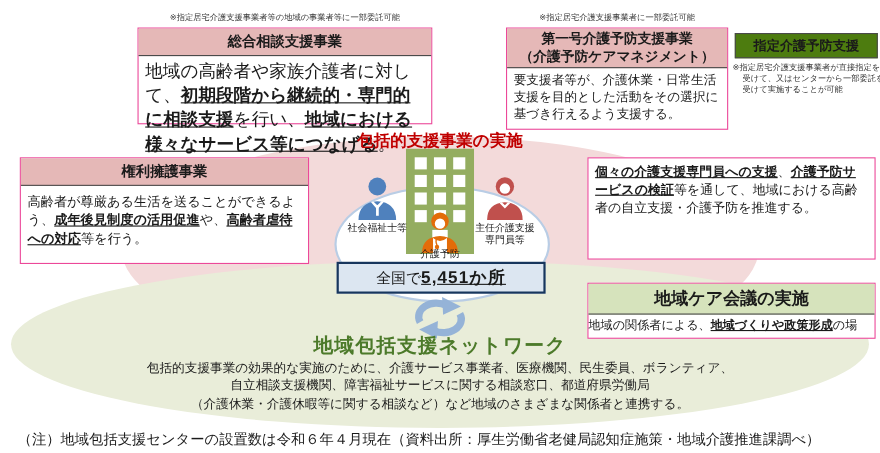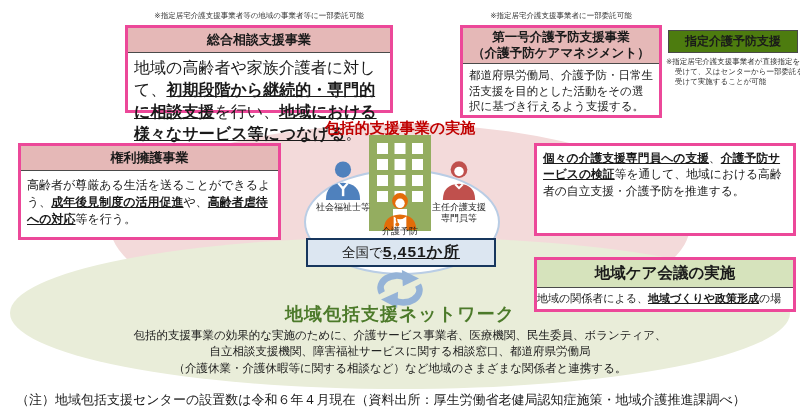--- a/index.html
+++ b/index.html
@@ -4,21 +4,21 @@
 <style>
   html,body{margin:0;padding:0;background:#fff;}
   .stage{position:relative;width:800px;height:412px;background:#fff;overflow:hidden;
          font-family:"Liberation Sans","DejaVu Sans",sans-serif;color:#1a1a1a;}
   .abs{position:absolute;}
   .ellipse{position:absolute;border-radius:50%;}
   .ellipse.pink{left:110px;top:124px;width:580px;height:202px;background:#f3dada;}
   .ellipse.green{left:10px;top:237px;width:780px;height:152px;background:#e9edd9;}
   .ellipse.white{left:304px;top:169px;width:192px;height:102px;background:#fff;border:2px solid #b9cde5;}
   .topnote{position:absolute;font-size:7.5px;color:#333;text-align:center;letter-spacing:0;}
-  .ebox{position:absolute;border:3px solid #ec4899;background:#fff;display:flex;flex-direction:column;}
+  .ebox{position:absolute;border:1px solid #ec4899;background:#fff;display:flex;flex-direction:column;}
   .ebox-h{border-bottom:1px solid #4a4a4a;font-weight:bold;text-align:center;padding:3px 2px;}
   .ebox-h.pink{background:#e5b8b7;}
   .ebox-h.green{background:#d6e3bc;}
   .ebox-b{padding:4px 6px 5px 6px;line-height:1.38;}
   .bu{font-weight:bold;text-decoration:underline;}
   .hd-tan{position:absolute;border:1.5px solid #4a4a4a;background:#4d7c0f;font-weight:bold;
           text-align:center;font-size:12px;padding:2px 0;}
   .smallnote{position:absolute;font-size:7.5px;line-height:1.35;color:#333;
              padding-left:9px;text-indent:-9px;}
   .center-title{position:absolute;left:250px;top:119px;width:300px;text-align:center;
@@ -49,21 +49,21 @@
   <div class="ebox" style="left:125px;top:25px;width:268px;height:88px;box-sizing:border-box;">
     <div class="ebox-h pink" style="font-size:13px;">総合相談支援事業</div>
     <div class="ebox-b" style="font-size:16px;"><span>地域の高齢者や家族介護者に対して、</span><span class="bu">初期段階から継続的・専門的に相談支援</span><span>を行い、</span><span class="bu">地域における様々なサービス等につなげる</span><span>。</span></div>
   </div>
 
   <div class="ebox" style="left:460px;top:25px;width:202px;height:93px;box-sizing:border-box;">
     <div class="ebox-h pink" style="font-size:12.5px;line-height:1.25;padding:2px;">
       <div>第一号介護予防支援事業</div>
       <div>（介護予防ケアマネジメント）</div>
     </div>
-    <div class="ebox-b" style="font-size:11.5px;line-height:1.35;">都道府県労働局、介護予防・日常生活支援を目的とした活動をその選択に基づき行えるよう支援する。</div>
+    <div class="ebox-b" style="font-size:11.5px;line-height:1.35;">要支援者等が、介護休業・日常生活支援を目的とした活動をその選択に基づき行えるよう支援する。</div>
   </div>
 
   <div class="hd-tan" style="left:668px;top:30px;width:128px;">指定介護予防支援</div>
   <div class="smallnote" style="left:666px;top:57px;width:132px;">※指定居宅介護支援事業者が直接指定を受けて、又はセンターから一部委託を受けて実施することが可能</div>
 
   <div class="ebox" style="left:18px;top:143px;width:263px;height:97px;box-sizing:border-box;">
     <div class="ebox-h pink" style="font-size:13px;">権利擁護事業</div>
     <div class="ebox-b" style="font-size:12px;line-height:1.4;padding-top:6px;"><span>高齢者が尊厳ある生活を送ることができるよう、</span><span class="bu">成年後見制度の活用促進</span><span>や、</span><span class="bu">高齢者虐待への対応</span><span>等を行う。</span></div>
   </div>
 

